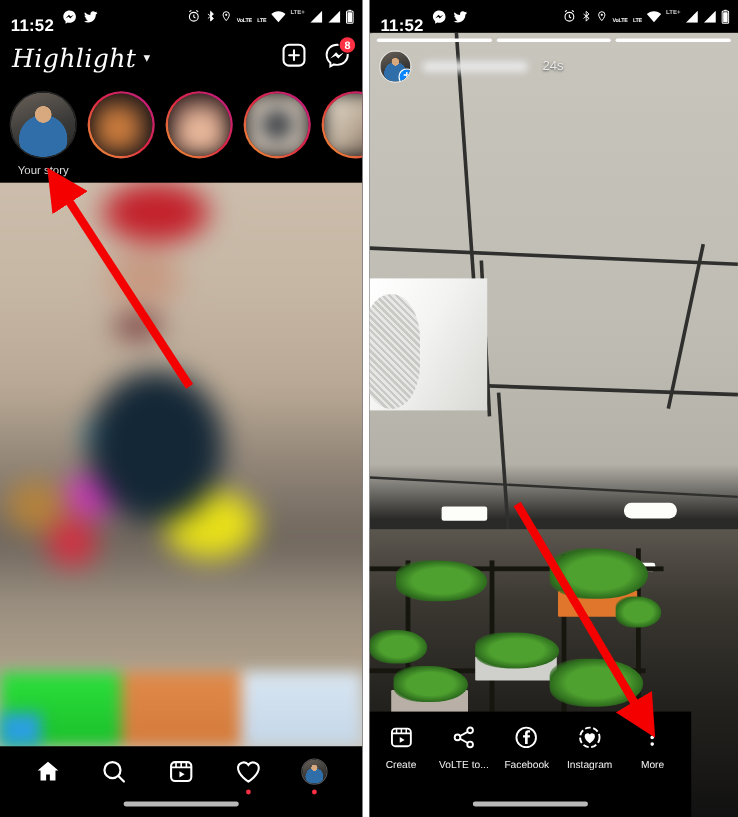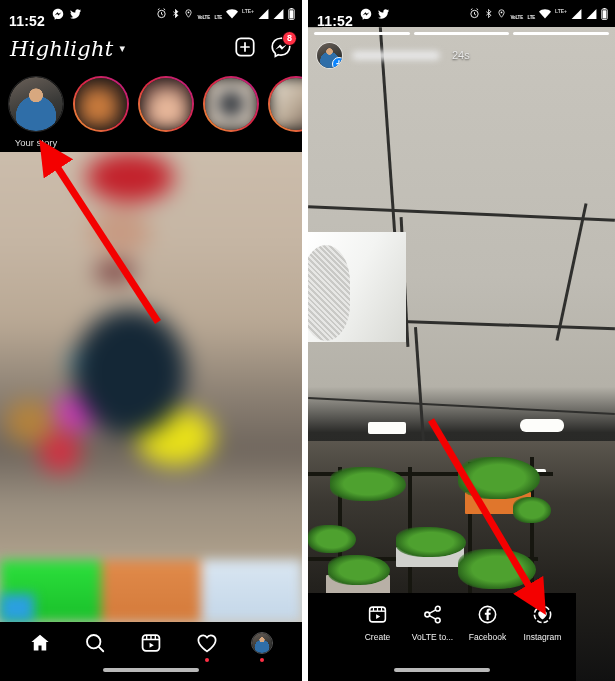--- a/index.html
+++ b/index.html
@@ -459,20 +459,28 @@
           </svg>
           <span class="tb-label">Facebook</span>
         </div>
         <div class="tb-item">
           <svg width="21" height="21" viewBox="0 0 24 24">
             <circle cx="12" cy="12" r="9.3" fill="none" stroke="#fff" stroke-width="1.8" stroke-dasharray="5.4 2.4"></circle>
             <path fill="#fff" d="M12 17.6s-4.9-3.1-4.9-6.5A2.7 2.7 0 0 1 12 9.3a2.7 2.7 0 0 1 4.9 1.8c0 3.4-4.9 6.5-4.9 6.5z"></path>
           </svg>
           <span class="tb-label">Instagram</span>
         </div>
+        <div class="tb-item">
+          <svg width="21" height="21" viewBox="0 0 24 24">
+            <circle cx="12" cy="5.6" r="1.7" fill="#fff"></circle>
+            <circle cx="12" cy="12" r="1.7" fill="#fff"></circle>
+            <circle cx="12" cy="18.4" r="1.7" fill="#fff"></circle>
+          </svg>
+          <span class="tb-label">More</span>
+        </div>
       </div>
       <div class="gesture-bar"></div>
     </div>
 
     <svg class="arrow-svg" width="307" height="681">
       <defs>
         <marker id="ah2" markerWidth="5" markerHeight="5" refX="2.2" refY="2.5" orient="auto">
           <path d="M0,0 L5,2.5 L0,5 z" fill="#f40000"></path>
         </marker>
       </defs>

